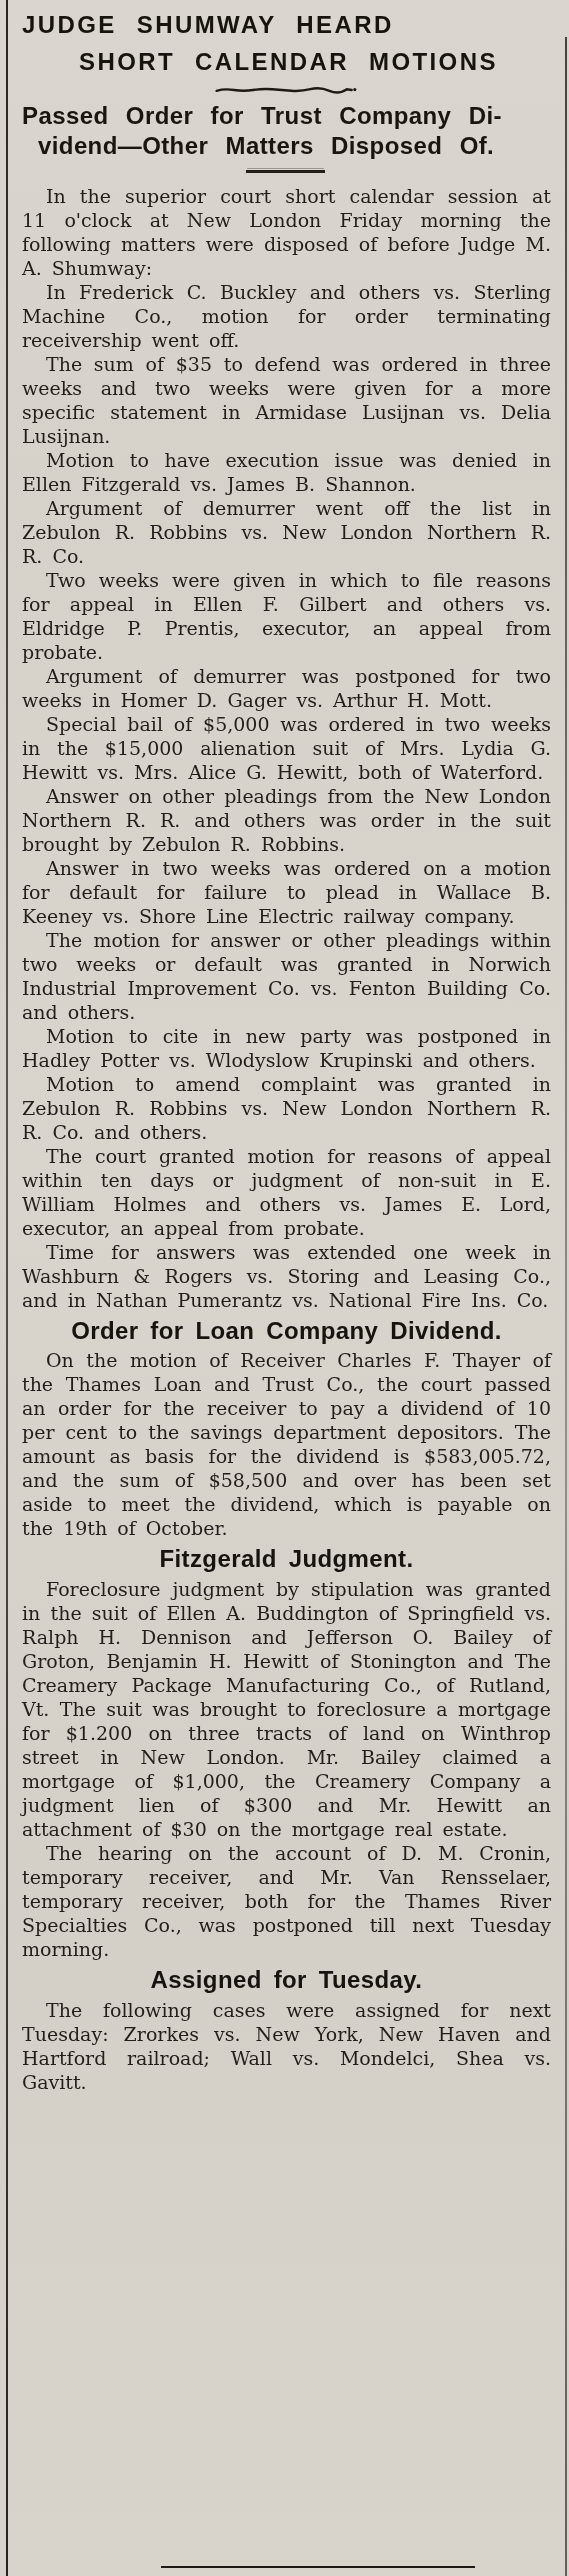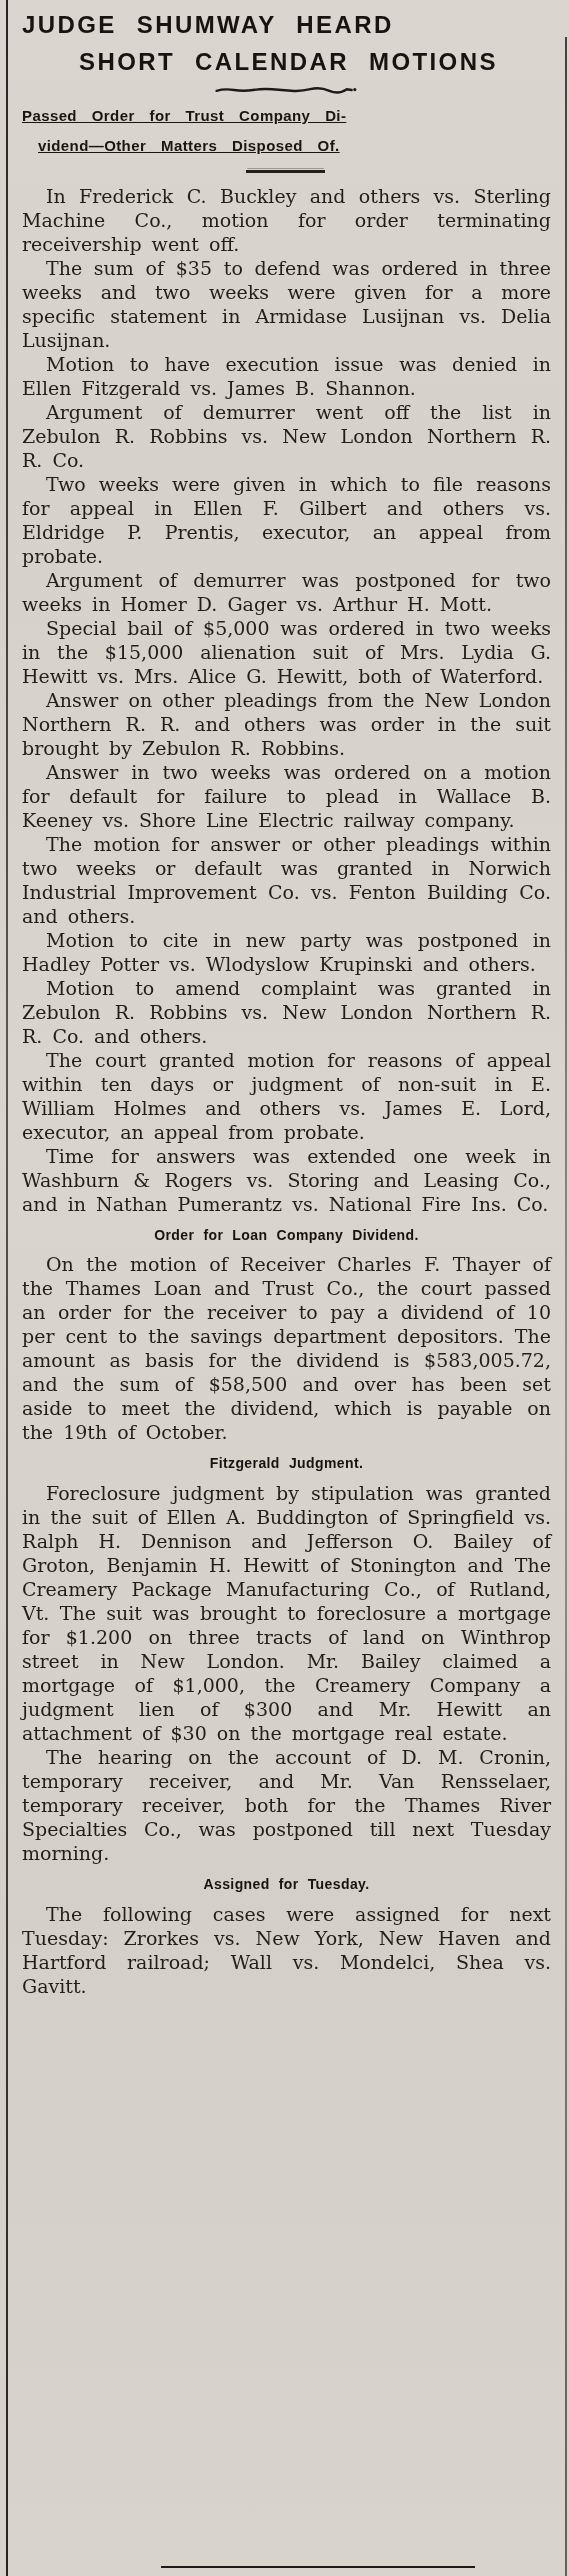--- a/index.html
+++ b/index.html
@@ -38,27 +38,26 @@
     line-height: 1;
   }
   .headline .hl-line { display: block; }
   .headline .hl-line-2 { margin-left: 57px; margin-top: 12.7px; }
 
   .ornament { display: block; margin: 12.7px auto 6.4px auto; }
 
   .deck {
     font-family: "Liberation Sans", sans-serif;
     font-weight: bold;
-    font-size: 15px;
+    font-size: 24px;
     line-height: 30px;
     word-spacing: 10.3px;
     letter-spacing: 0.4px;
     color: #1a160f;
     margin: 1.6px 0 0 0;
-    text-decoration: underline;
   }
   .deck .deck-line { display: block; }
   .deck .deck-line-2 { margin-left: 16px; }
 
   .deck-rule {
     width: 79px; height: 2.4px;
     margin: 9.5px 0 11px 224px;
     background: #221e18;
     box-shadow: 0 -3.2px 0 -1.2px rgba(34,30,24,.55);
   }
@@ -68,21 +67,21 @@
     line-height: 24px;
     text-align: justify;
     word-spacing: 4px;
     color: #221e19;
   }
   .graf { margin: 0; text-indent: 24px; }
 
   .subhead {
     font-family: "Liberation Sans", sans-serif;
     font-weight: bold;
-    font-size: 14px;
+    font-size: 24px;
     letter-spacing: 0.4px;
     word-spacing: 4.8px;
     text-align: center;
     color: #17130e;
     margin: 7.1px 0 5.6px 0;
     text-indent: 0;
   }
 
   .end-rule {
     position: absolute;
@@ -113,20 +112,21 @@
     <h2 class="deck">
       <span class="deck-line deck-line-1">Passed Order for Trust Company Di-</span>
       <span class="deck-line deck-line-2">vidend—Other Matters Disposed Of.</span>
     </h2>
 
     <div class="deck-rule"></div>
 
     <div class="body-text">
       <div>
 
+      <p class="graf">In the superior court short calendar session at 11 o'clock at New London Friday morning the following matters were disposed of before Judge M. A. Shumway:</p>
           <p class="graf">In Frederick C. Buckley and others vs. Sterling Machine Co., motion for order terminating receivership went off.</p>
           <p class="graf">The sum of $35 to defend was ordered in three weeks and two weeks were given for a more specific statement in Armidase Lusijnan vs. Delia Lusijnan.</p>
           <p class="graf">Motion to have execution issue was denied in Ellen Fitzgerald vs. James B. Shannon.</p>
           <p class="graf">Argument of demurrer went off the list in Zebulon R. Robbins vs. New London Northern R. R. Co.</p>
           <p class="graf">Two weeks were given in which to file reasons for appeal in Ellen F. Gilbert and others vs. Eldridge P. Prentis, executor, an appeal from probate.</p>
           <p class="graf">Argument of demurrer was postponed for two weeks in Homer D. Gager vs. Arthur H. Mott.</p>
           <p class="graf">Special bail of $5,000 was ordered in two weeks in the $15,000 alienation suit of Mrs. Lydia G. Hewitt vs. Mrs. Alice G. Hewitt, both of Waterford.</p>
           <p class="graf">Answer on other pleadings from the New London Northern R. R. and others was order in the suit brought by Zebulon R. Robbins.</p>
           <p class="graf">Answer in two weeks was ordered on a motion for default for failure to plead in Wallace B. Keeney vs. Shore Line Electric railway company.</p>
           <p class="graf">The motion for answer or other pleadings within two weeks or default was granted in Norwich Industrial Improvement Co. vs. Fenton Building Co. and others.</p>

